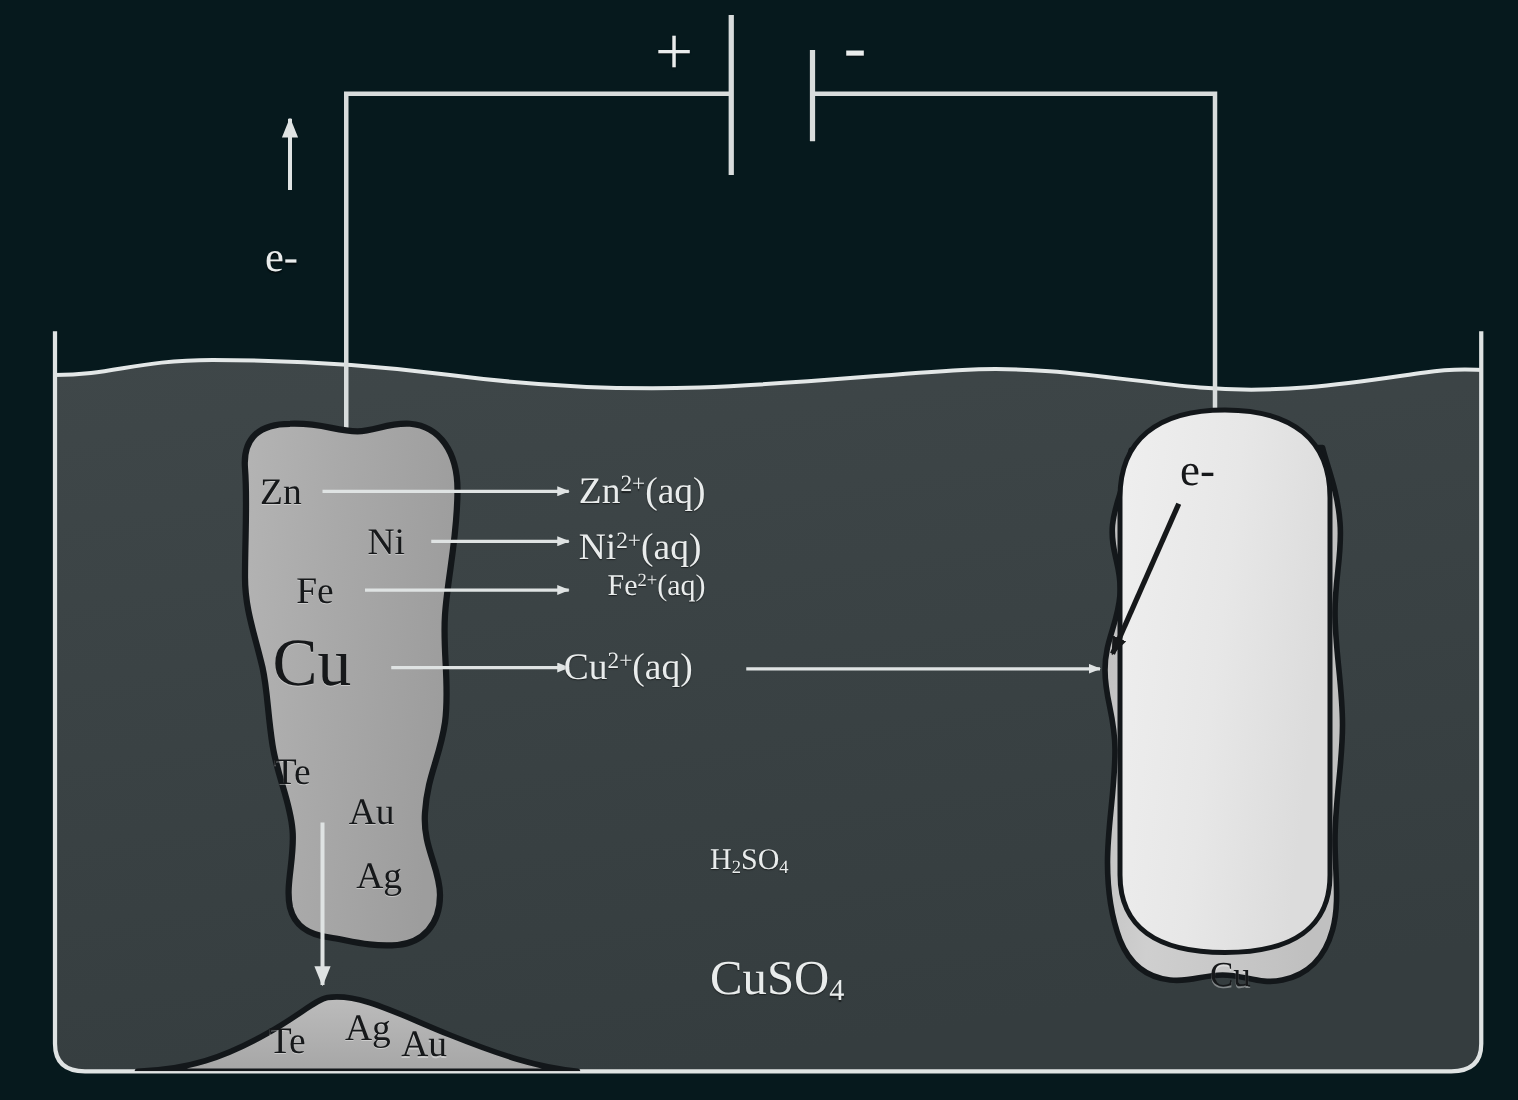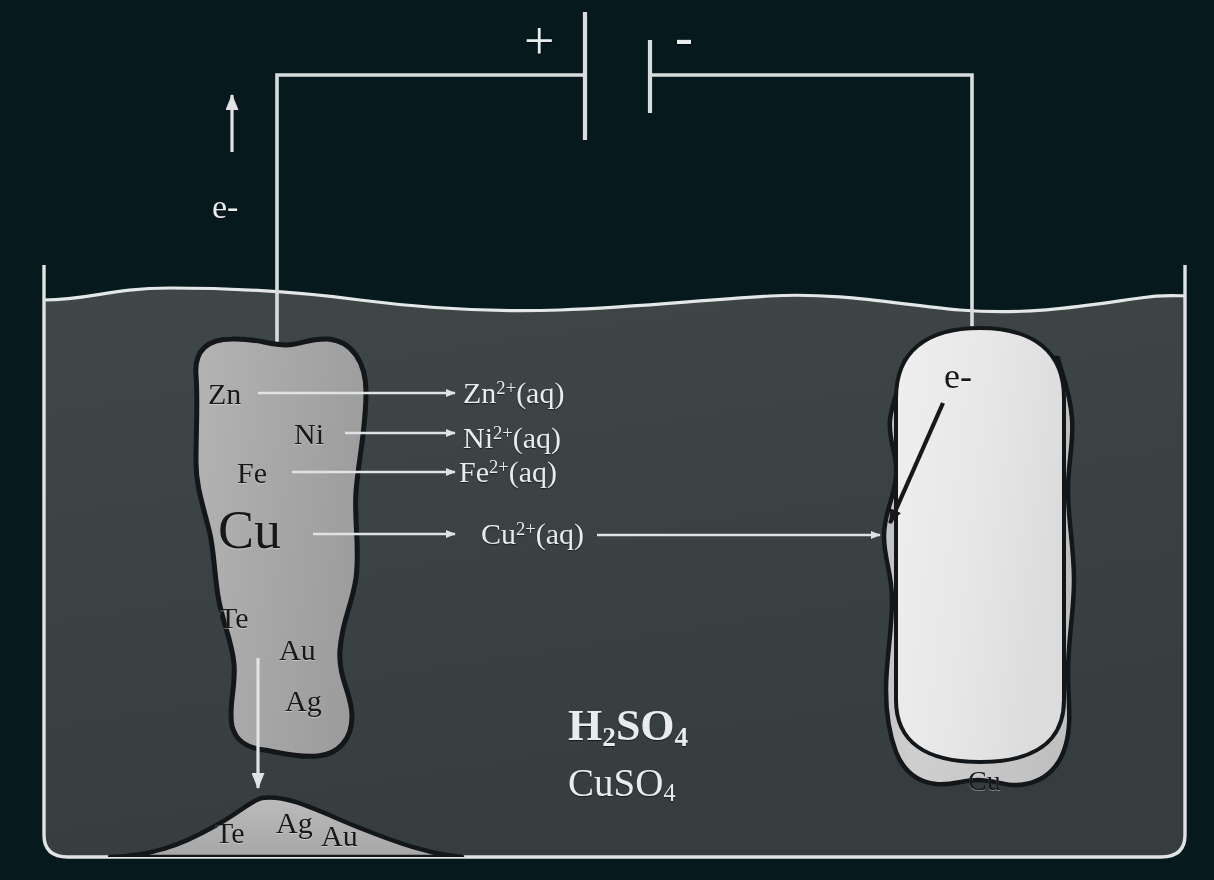--- a/index.html
+++ b/index.html
@@ -210,28 +210,28 @@
   <div class="lbl dark" style="left:219px; top:603px; font-size:30px;">Te</div>
   <div class="lbl dark" style="left:279px; top:635px; font-size:30px;">Au</div>
   <div class="lbl dark" style="left:285px; top:686px; font-size:30px;">Ag</div>
 
   <div class="lbl light" style="left:463px; top:378px; font-size:30px;text-align:center;">
     <span>Zn</span><sup>2+</sup><span>(aq)</span>
   </div>
   <div class="lbl light" style="left:463px; top:423px; font-size:30px;">
     <span>Ni</span><sup>2+</sup><span>(aq)</span>
   </div>
-  <div class="lbl light" style="left:459px; top:457px; font-size:30px;">
+  <div class="lbl light" style="left:486px; top:457px; font-size:24px;">
     <span>Fe</span><sup>2+</sup><span>(aq)</span>
   </div>
-  <div class="lbl light" style="left:481px; top:519px; font-size:30px;">
+  <div class="lbl light" style="left:451px; top:519px; font-size:30px;">
     <span>Cu</span><sup>2+</sup><span>(aq)</span>
   </div>
 
-  <div class="lbl light" style="left:568px; top:704px; font-size:44px;font-weight:bold;">
+  <div class="lbl light" style="left:568px; top:676px; font-size:24px;">
     <span>H</span><sub>2</sub><span>SO</span><sub>4</sub>
   </div>
   <div class="lbl light" style="left:568px; top:763px; font-size:39px;">
     <span>Cu</span><span>SO</span><sub>4</sub>
   </div>
 
   <div class="lbl dark" style="left:215px; top:818px; font-size:30px;">Te</div>
   <div class="lbl dark" style="left:276px; top:808px; font-size:30px;">Ag</div>
   <div class="lbl dark" style="left:321px; top:821px; font-size:30px;">Au</div>
 

